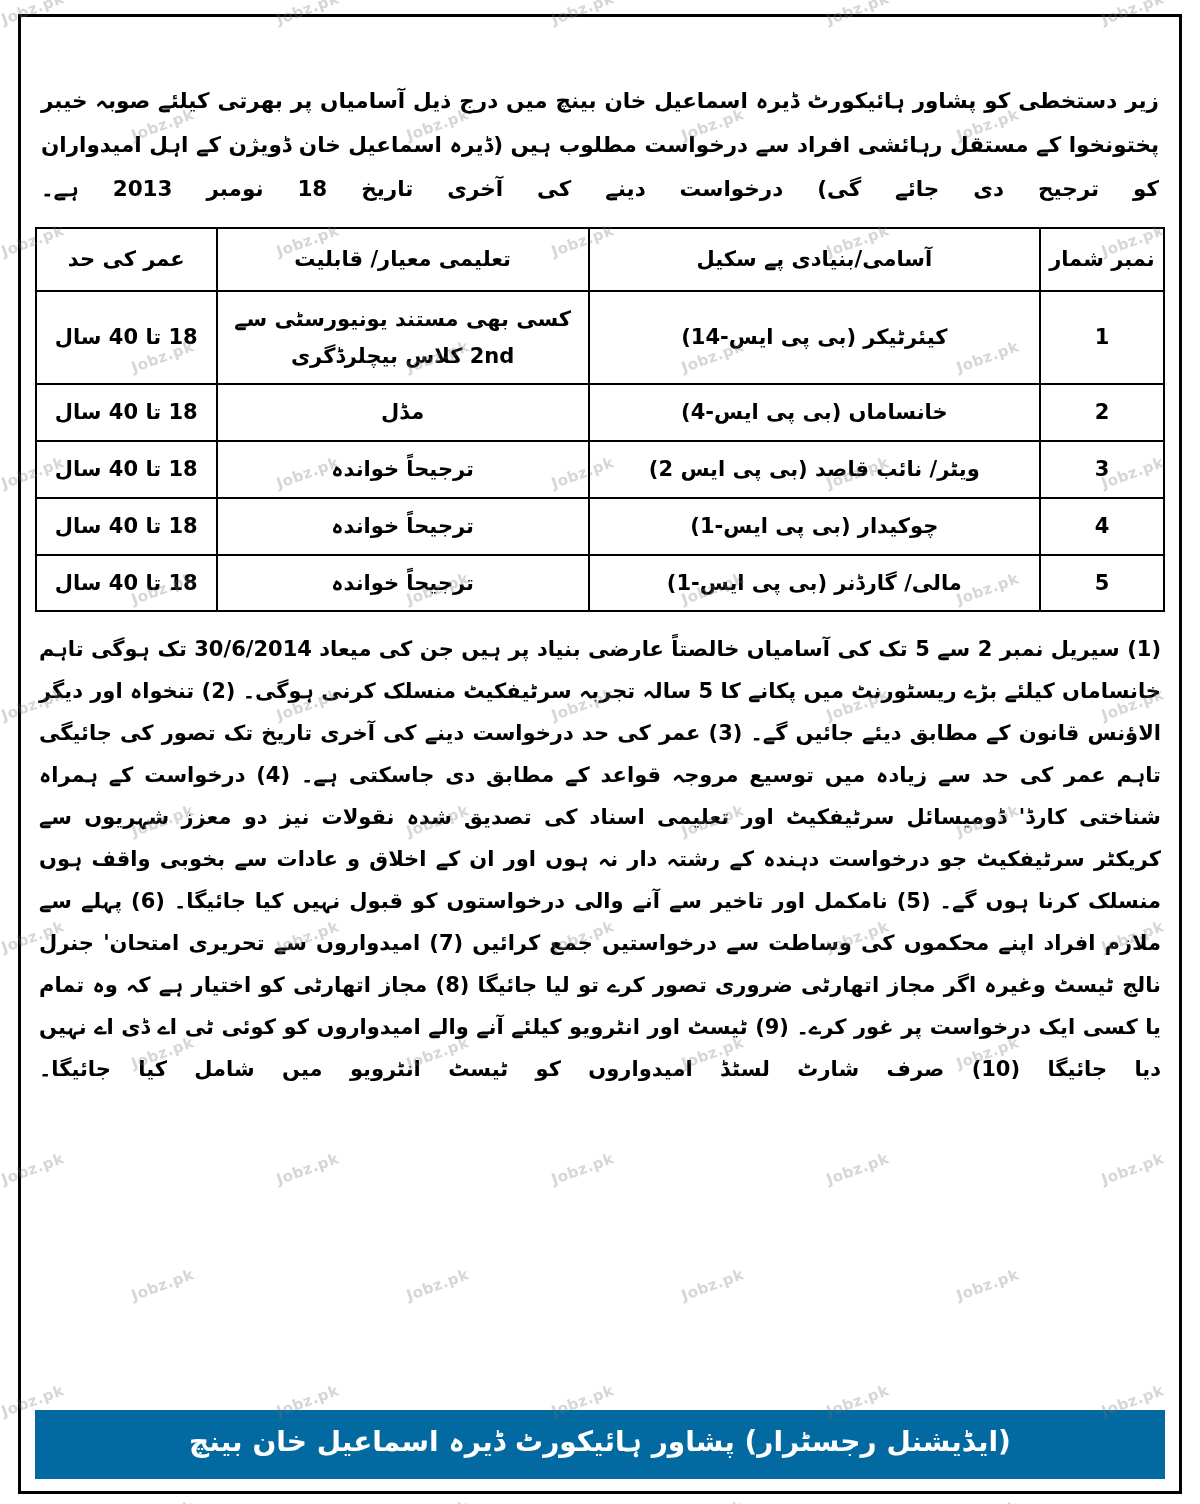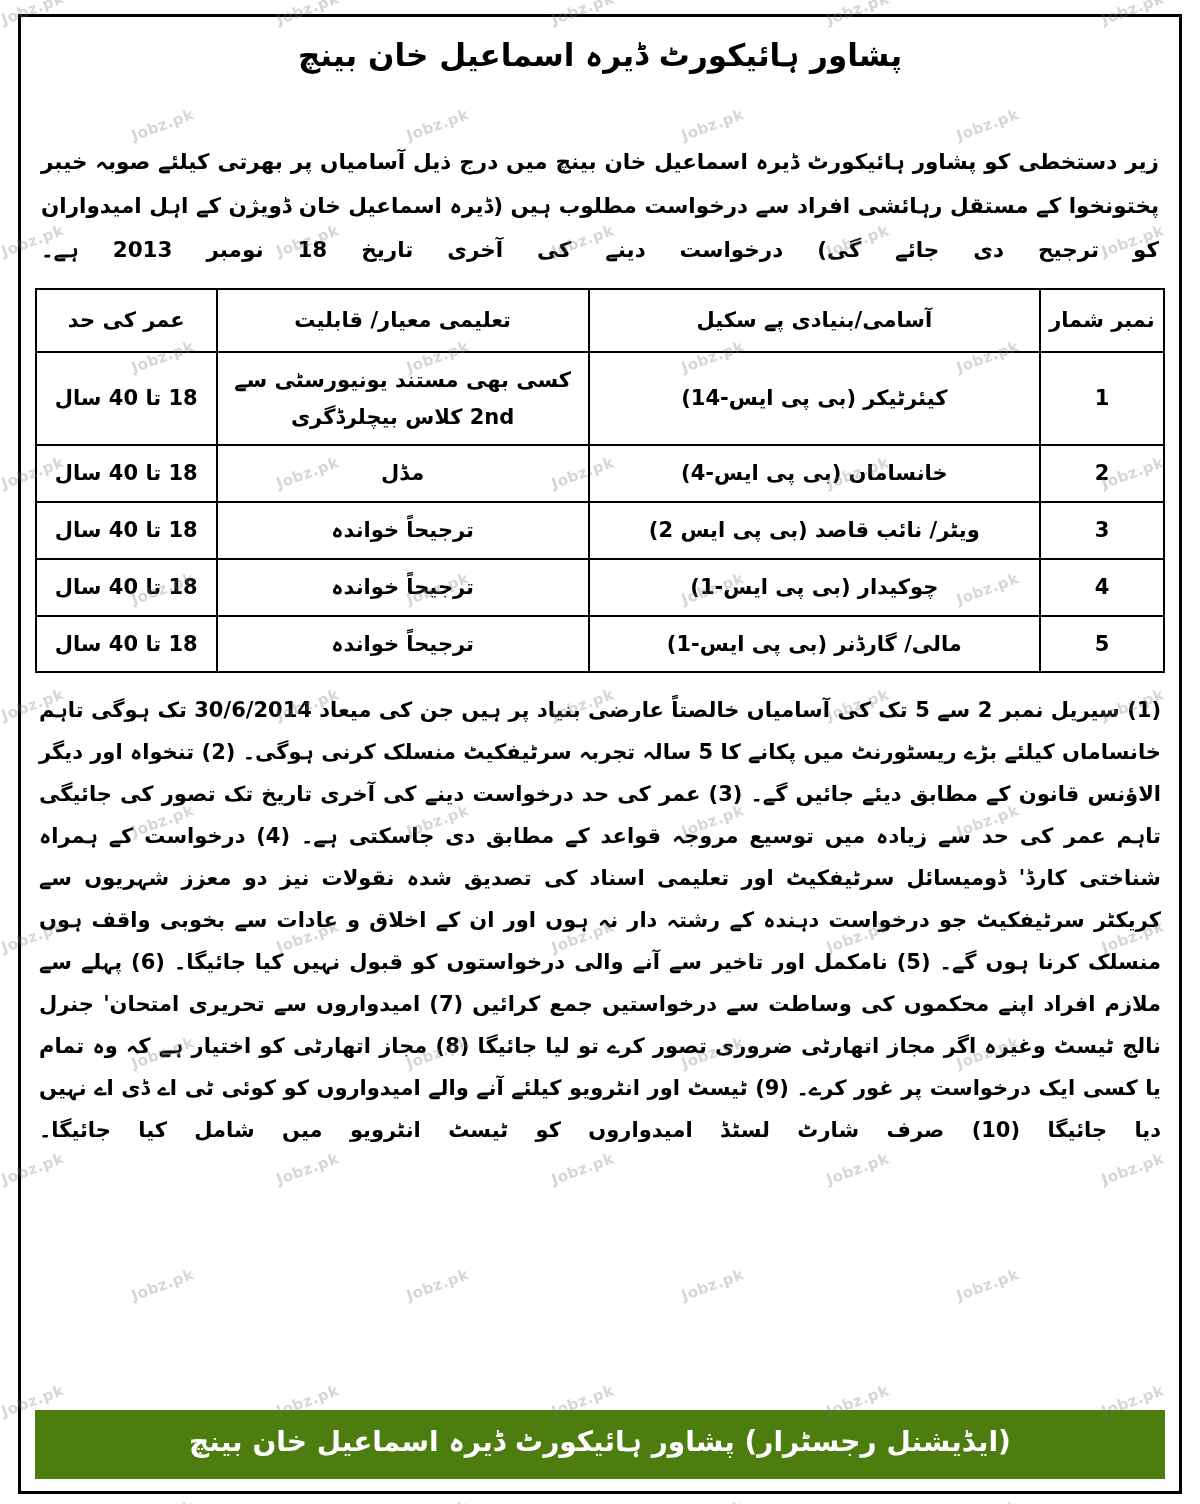--- a/index.html
+++ b/index.html
@@ -128,21 +128,21 @@
     text-align-last: justify;
     font-size: 21px;
     line-height: 2.0;
     padding: 16px 4px 10px 4px;
     font-weight: 600;
     flex: 1 1 auto;
   }
 
   
   .footer {
-    background: #4d7c0f;
+    background: #0369a1;
     color: #fff;
     text-align: center;
     direction: rtl;
     font-size: 28px;
     font-weight: bold;
     padding: 12px 0 18px 0;
     line-height: 1.4;
     margin-top: 4px;
   }
 </style>
@@ -211,21 +211,20 @@
     <span class="wm" style="left: 1100px; top: 1392px;">Jobz.pk</span>
     <span class="wm" style="left: 130px; top: 1508px;">Jobz.pk</span>
     <span class="wm" style="left: 405px; top: 1508px;">Jobz.pk</span>
     <span class="wm" style="left: 680px; top: 1508px;">Jobz.pk</span>
     <span class="wm" style="left: 955px; top: 1508px;">Jobz.pk</span>
   </div>
 
 <div class="page">
   <div class="ad-border">
 
-    <div class="org-title">پشاور ہائیکورٹ ڈیرہ اسماعیل خان بینچ</div>
 
 
     <div class="intro">زیر دستخطی کو پشاور ہائیکورٹ ڈیرہ اسماعیل خان بینچ میں درج ذیل آسامیاں پر بھرتی کیلئے صوبہ خیبر پختونخوا کے مستقل رہائشی افراد سے درخواست مطلوب ہیں (ڈیرہ اسماعیل خان ڈویژن کے اہل امیدواران کو ترجیح دی جائے گی) درخواست دینے کی آخری تاریخ 18 نومبر 2013 ہے۔</div>
 
     <table class="vacancy">
       <colgroup>
         <col class="c-sr">
         <col class="c-post">
         <col class="c-qual">
         <col class="c-age">

